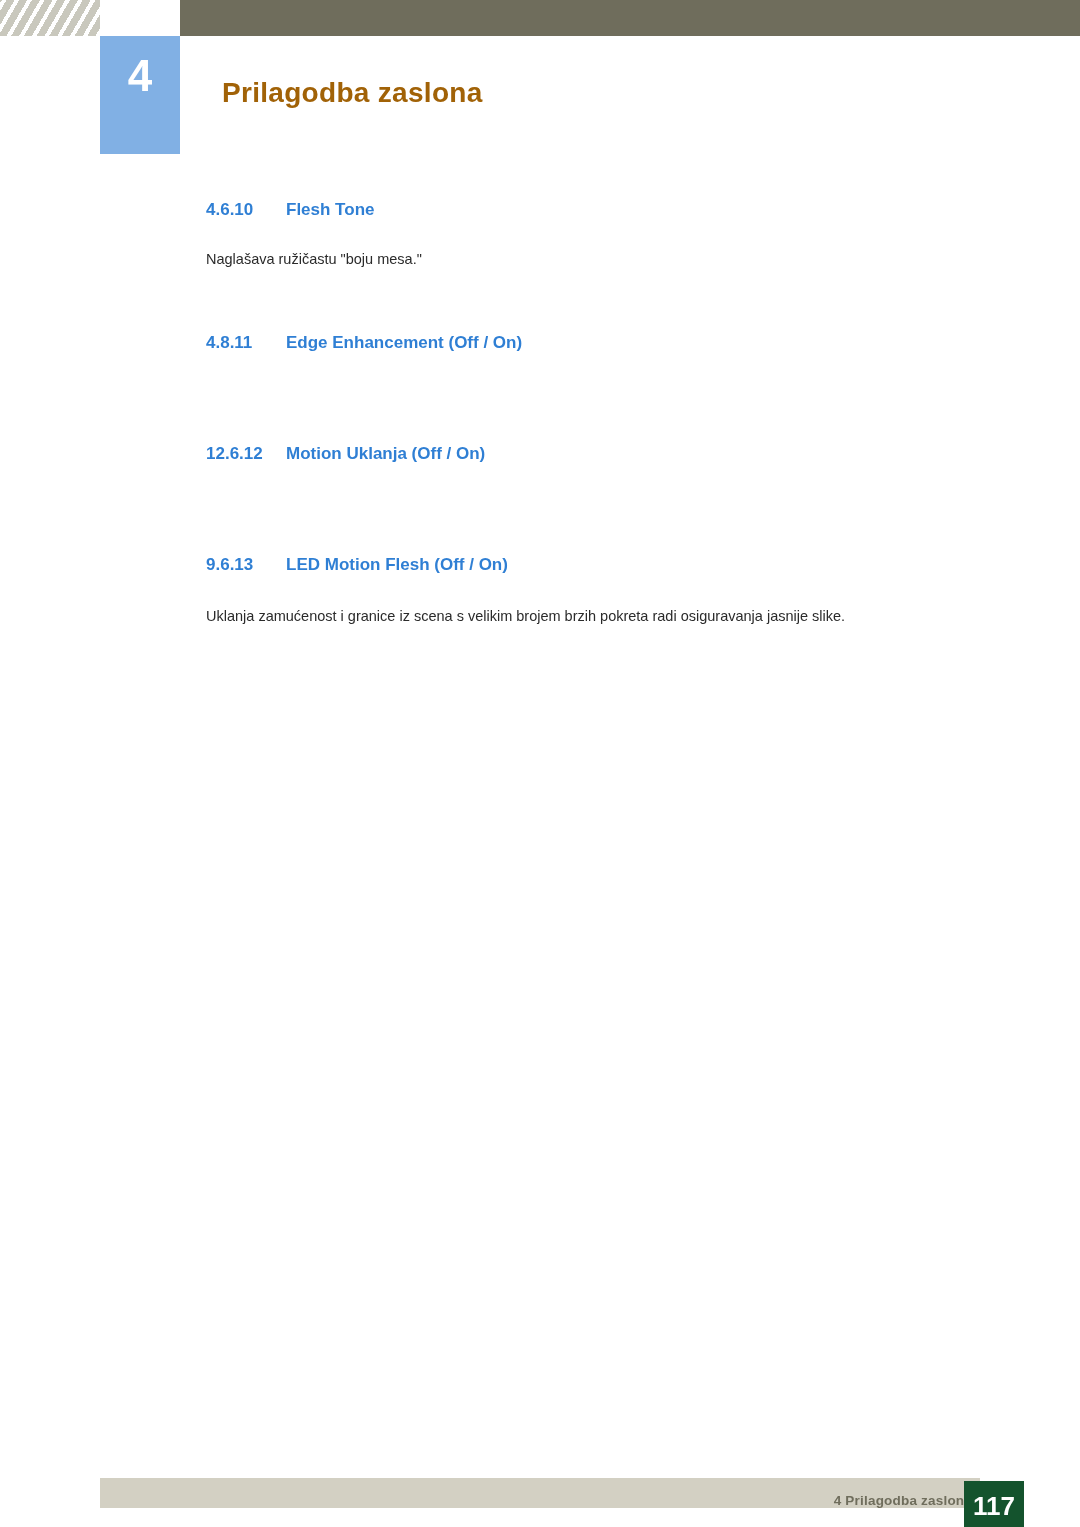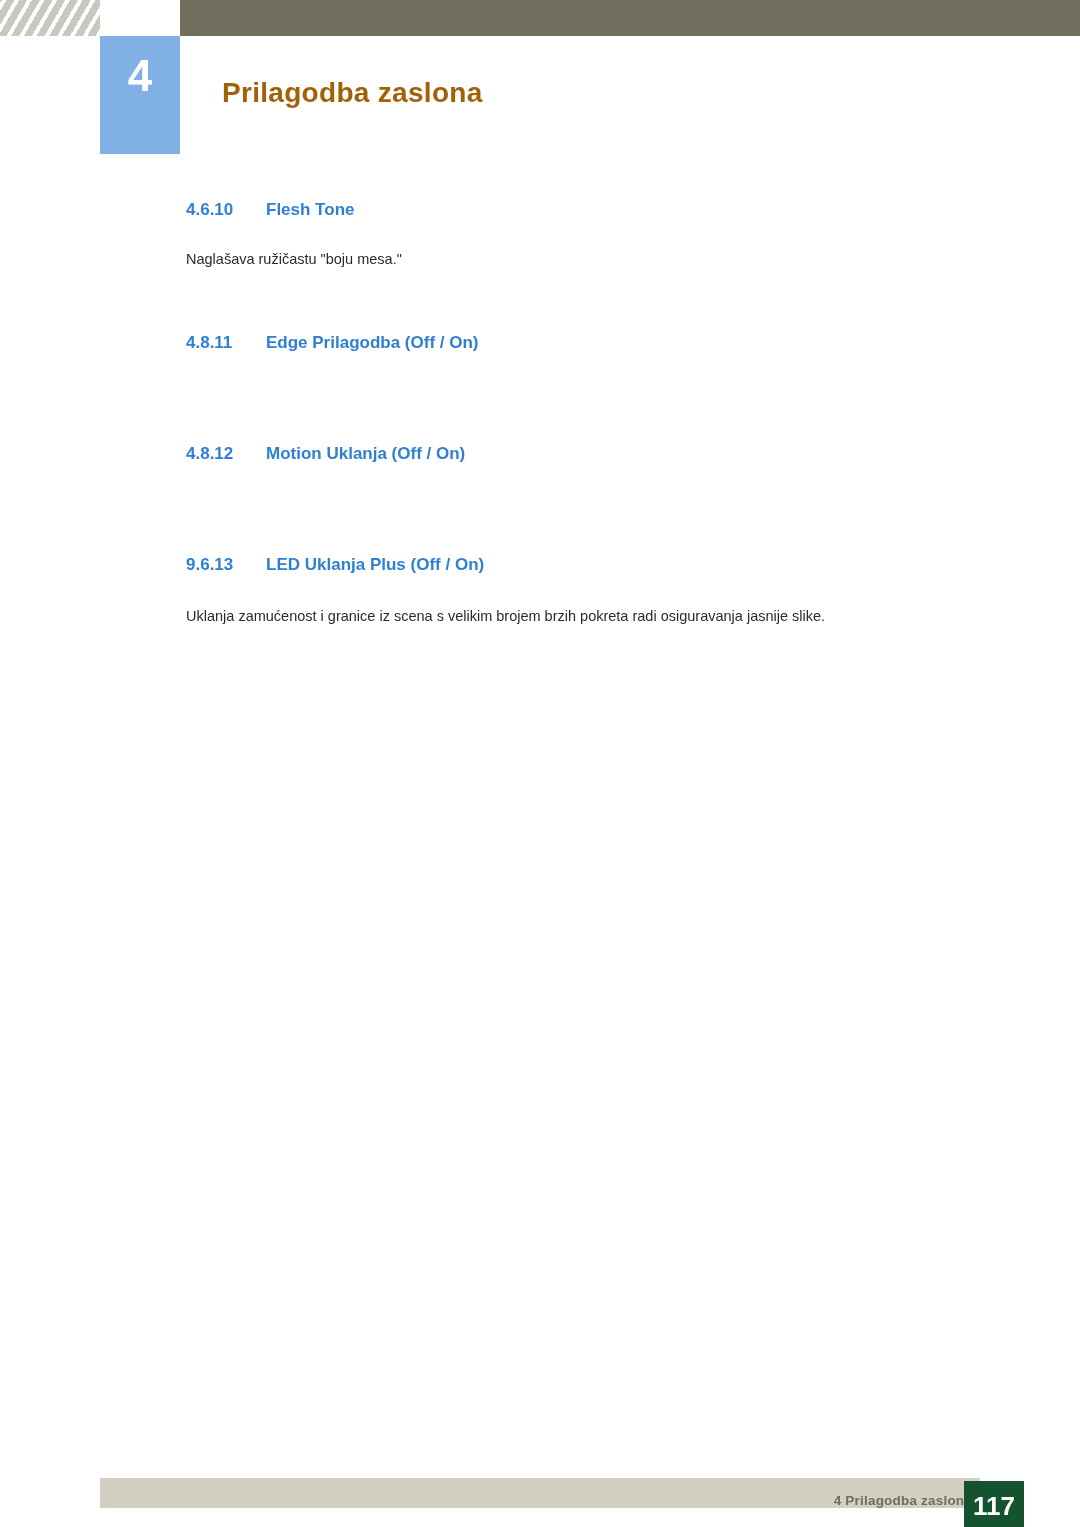--- a/index.html
+++ b/index.html
@@ -91,20 +91,21 @@
 
   
   .content {
     position: absolute;
     left: 186px;
     top: 200px;
     width: 790px;
   }
   .section {
     margin-bottom: 0;
+    margin-left: 20px;
   }
   .sec-head {
     font-size: 17px;
     font-weight: bold;
     color: #2f7fd4;
     margin: 0;
     padding: 0;
     white-space: nowrap;
   }
   .sec-num {
@@ -181,39 +182,39 @@
       <span class="sec-num">4.6.10</span><span>Flesh Tone</span>
     </p>
     <div class="sp-a"></div>
     <p class="sec-body">Naglašava ružičastu "boju mesa."</p>
   </div>
 
   <div class="sp-b"></div>
 
   <div class="section">
     <p class="sec-head">
-      <span class="sec-num">4.8.11</span><span>Edge Prilagodba (Off / On)</span>
+      <span class="sec-num">4.8.11</span><span>Edge Enhancement (Off / On)</span>
     </p>
     <div class="sp-a"></div>
   </div>
 
   <div class="sp-b"></div>
 
   <div class="section">
     <p class="sec-head">
-      <span class="sec-num">4.8.12</span><span>Motion Uklanja (Off / On)</span>
+      <span class="sec-num">12.6.12</span><span>Motion Uklanja (Off / On)</span>
     </p>
     <div class="sp-a"></div>
   </div>
 
   <div class="sp-b"></div>
 
   <div class="section">
     <p class="sec-head">
-      <span class="sec-num">9.6.13</span><span>LED Uklanja Plus (Off / On)</span>
+      <span class="sec-num">9.6.13</span><span>LED Motion Flesh (Off / On)</span>
     </p>
     <div class="sp-c"></div>
     <p class="sec-body">Uklanja zamućenost i granice iz scena s velikim brojem brzih pokreta radi osiguravanja jasnije slike.</p>
   </div>
 
 </div>
 
 <div class="footer">
   <div class="footer-bar"></div>
 </div>

